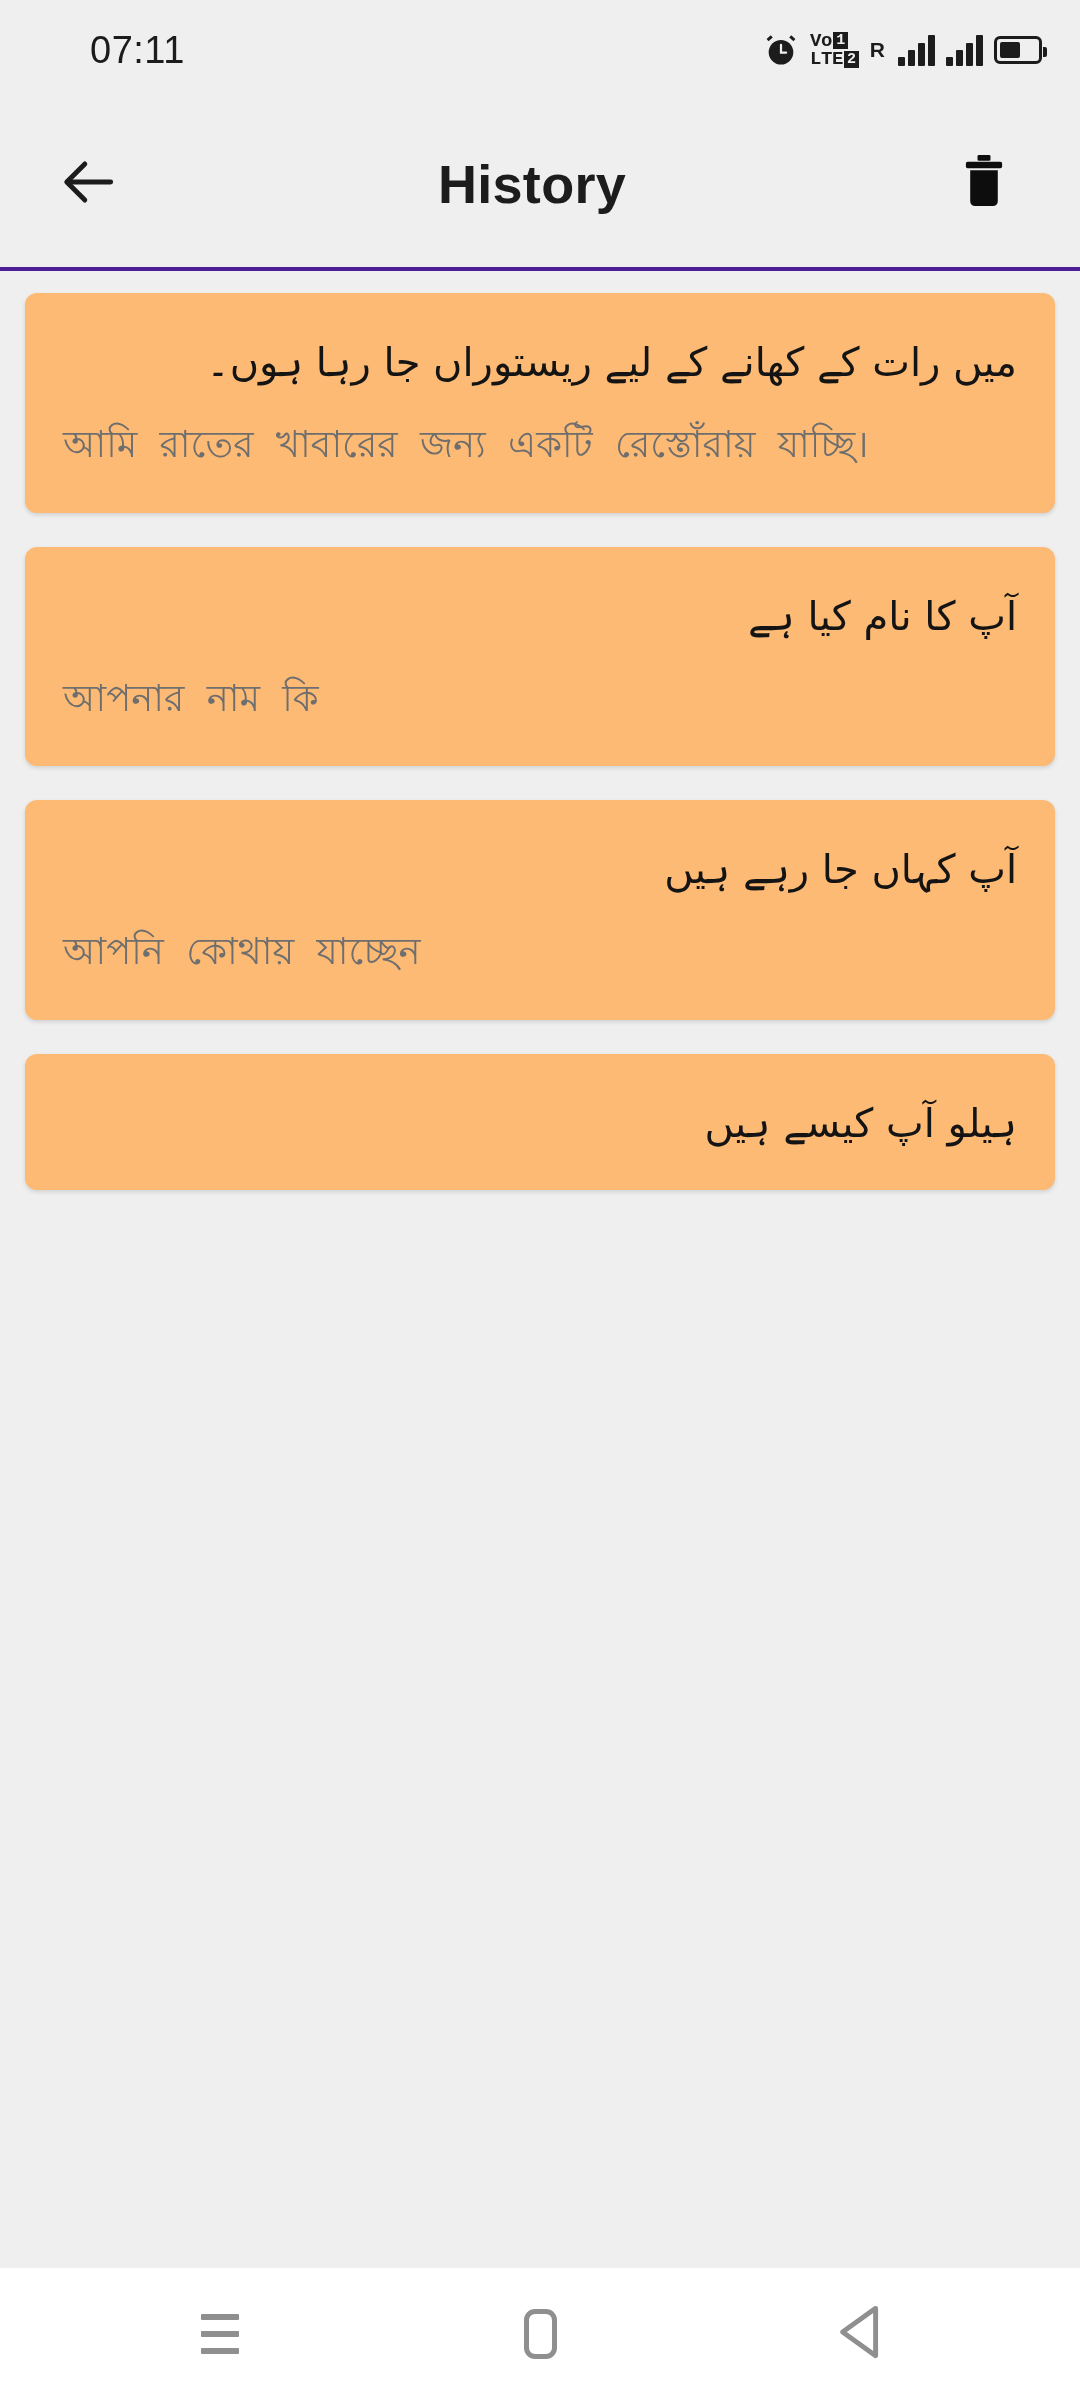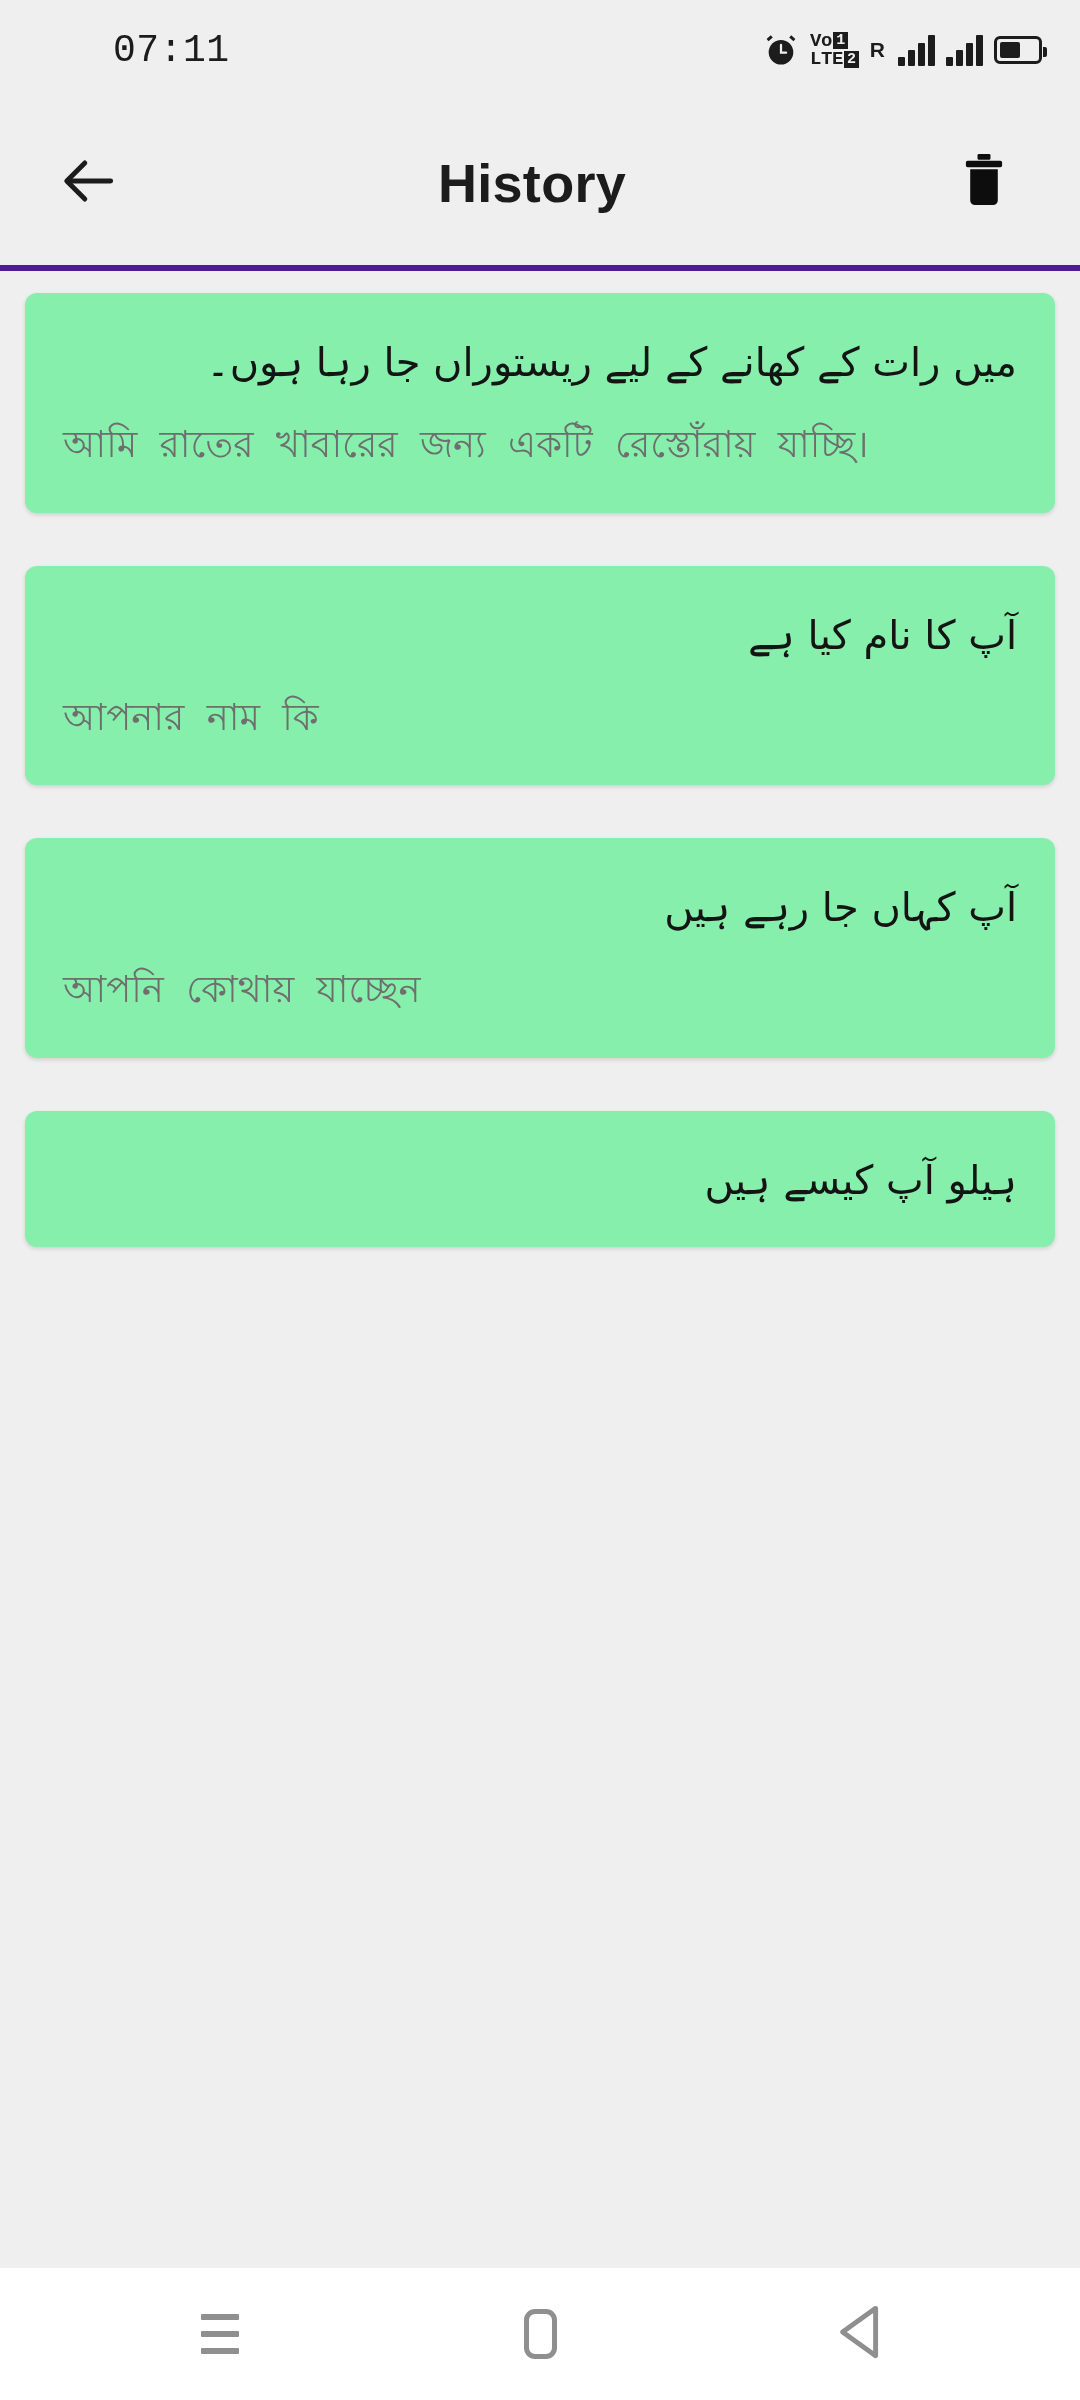--- a/index.html
+++ b/index.html
@@ -26,23 +26,22 @@
     display: flex;
     align-items: center;
     justify-content: space-between;
     padding: 0 38px 0 0;
   }
 
   .status-time {
     font-size: 38px;
     color: #1c1c1c;
     letter-spacing: 0.5px;
-    margin-left: 113px;
+    margin-left: 90px;
     font-weight: 400;
-    font-family: Liberation Mono, monospace;
   }
 
   .status-icons {
     display: flex;
     align-items: center;
     gap: 11px;
   }
 
   .ico { display: flex; align-items: center; }
 
@@ -107,21 +106,21 @@
     border-radius: 2px;
   }
 
   
   .app-bar {
     position: absolute;
     top: 100px; left: 0;
     width: 1080px;
     height: 171px;
     background: #efefef;
-    border-bottom: 6px solid #4c1d95;
+    border-bottom: 4px solid #4c1d95;
     display: flex;
     align-items: center;
     padding: 0 48px 0 42px;
   }
 
   .back-btn {
     width: 96px; height: 96px;
     display: flex; align-items: center; justify-content: center;
     cursor: pointer;
   }
@@ -146,25 +145,25 @@
   .list {
     position: absolute;
     top: 271px; left: 0;
     width: 1080px;
     bottom: 132px;
     padding: 22px 25px 0 25px;
     overflow: hidden;
   }
 
   .card {
-    background: #86efac;
+    background: #fdba74;
     border-radius: 12px;
     box-shadow: 0 2px 4px rgba(0,0,0,0.13);
     padding: 40px 38px 38px 38px;
-    margin-bottom: 53px;
+    margin-bottom: 34px;
     cursor: pointer;
   }
 
   .card .src {
     direction: rtl;
     text-align: right;
     font-size: 40px;
     line-height: 1.45;
     color: #141414;
     font-family: "DejaVu Sans", "Liberation Sans", sans-serif;

